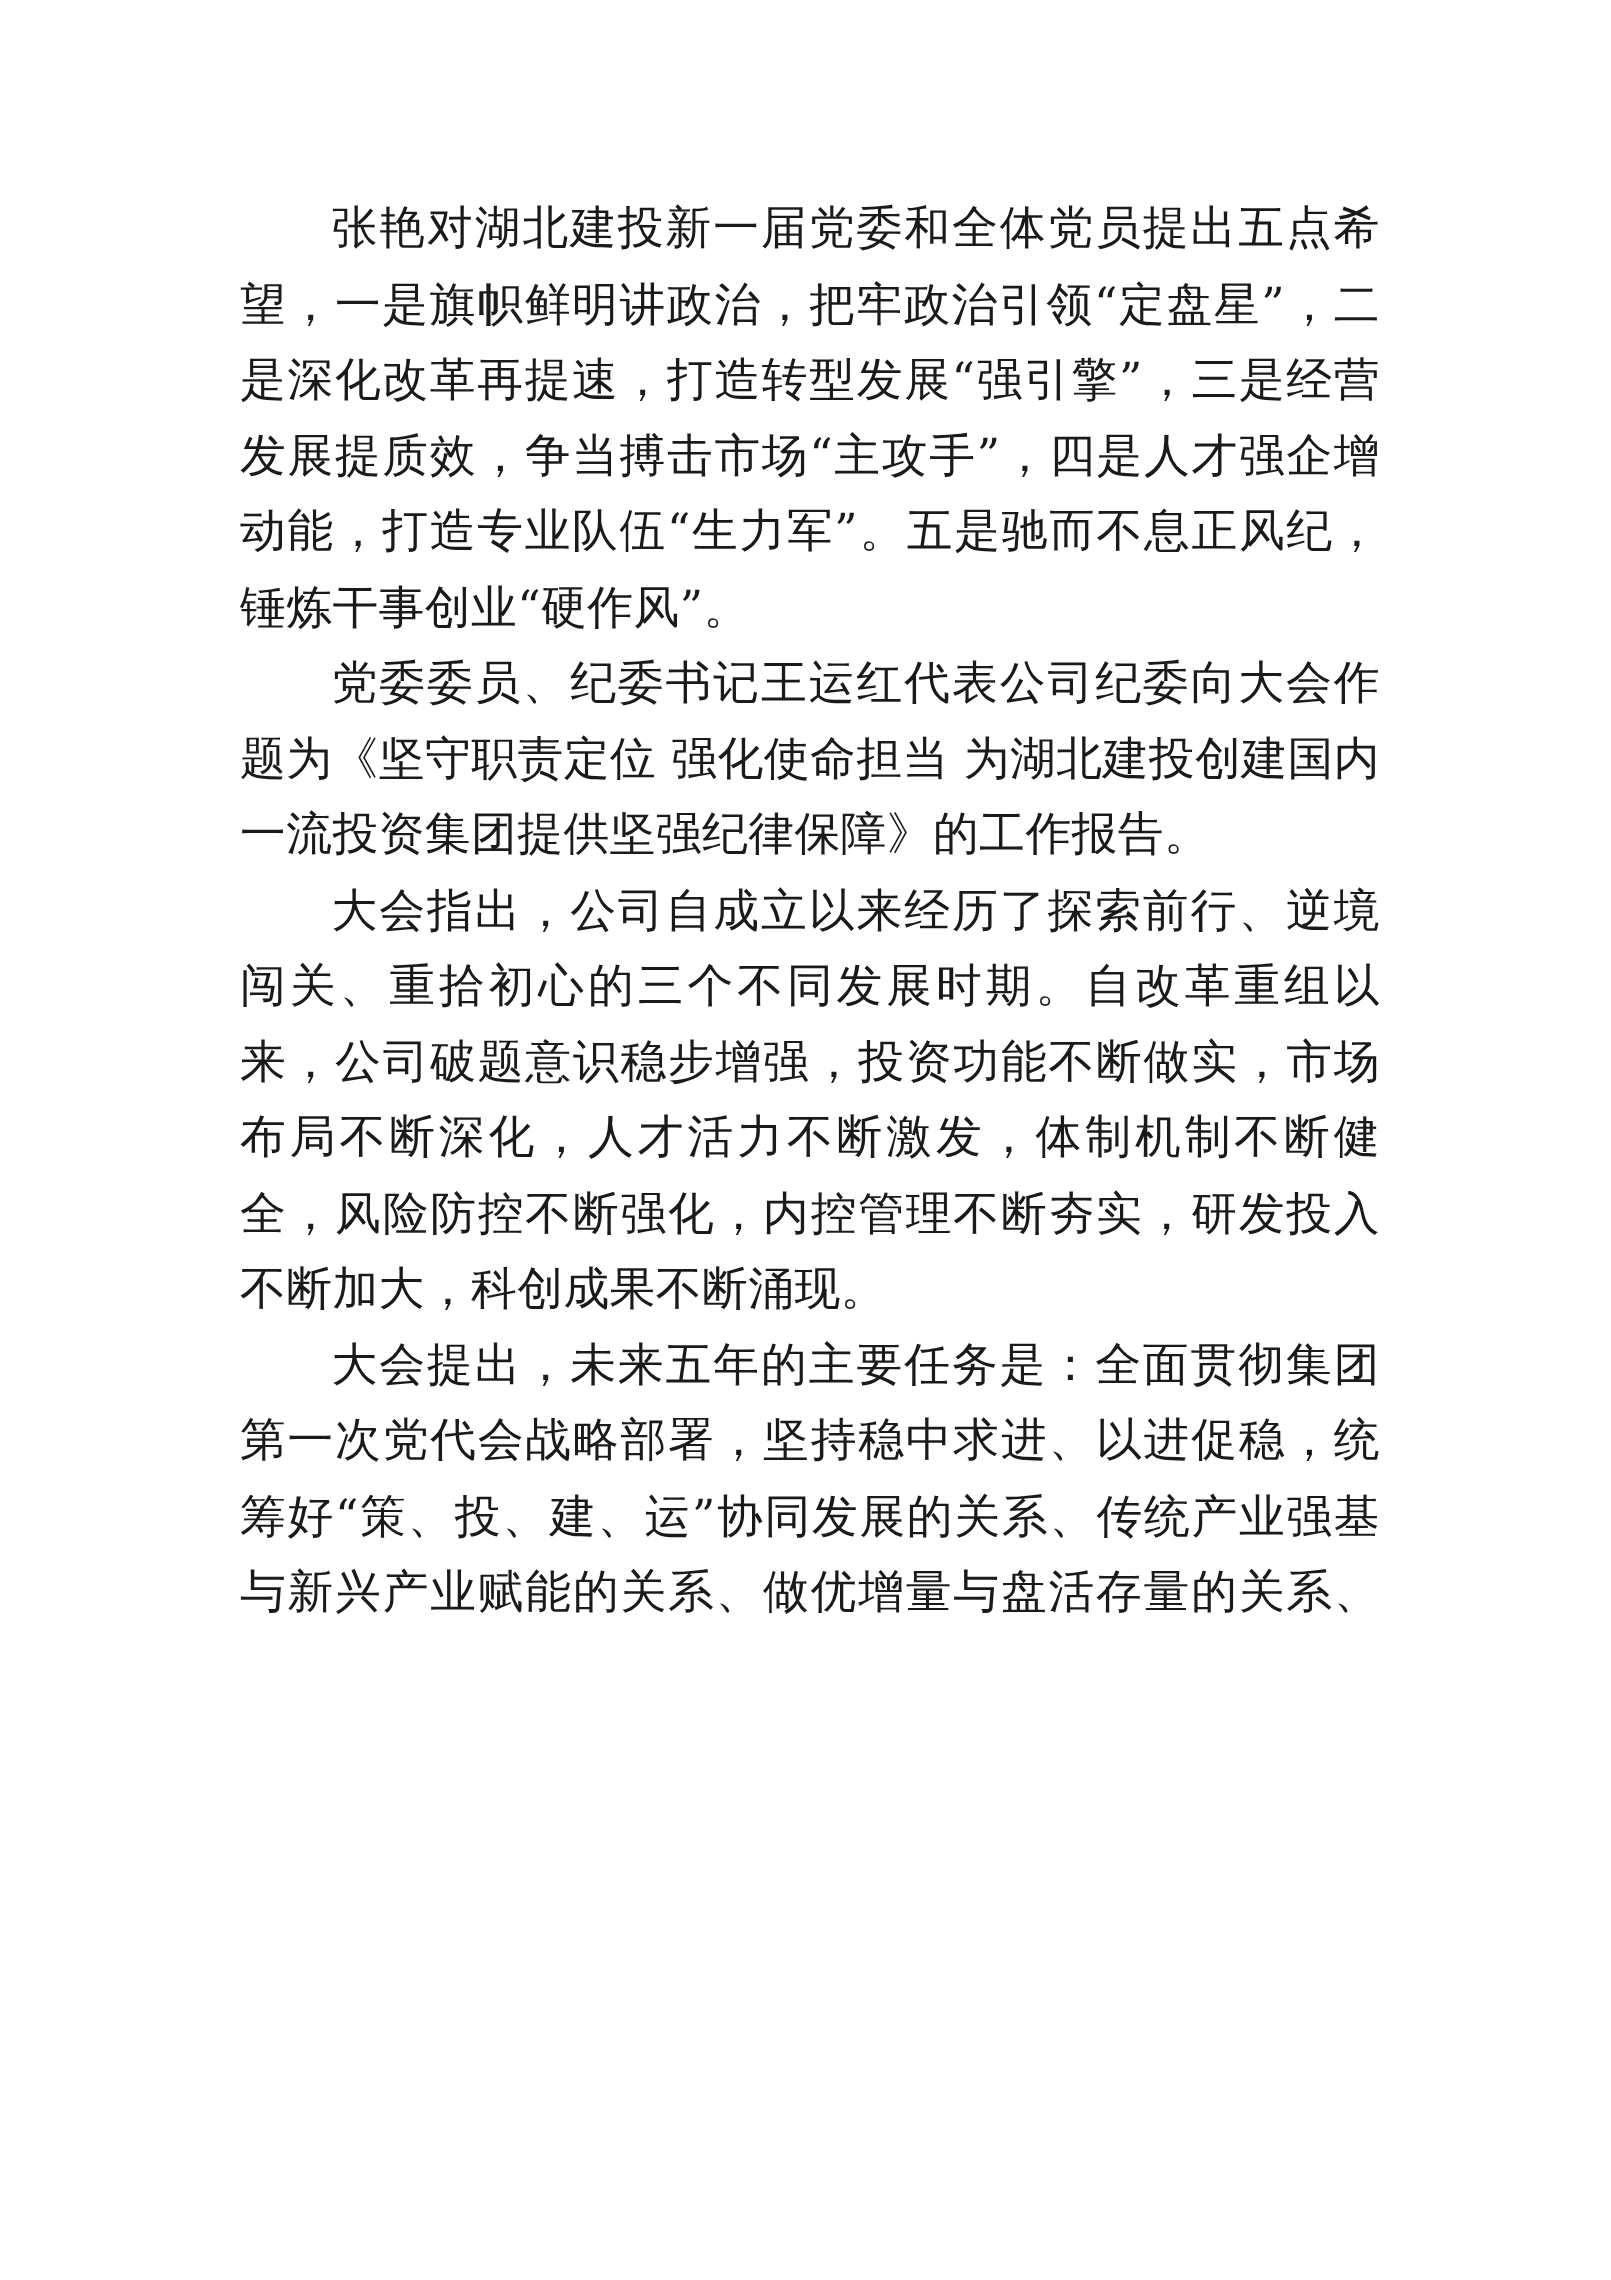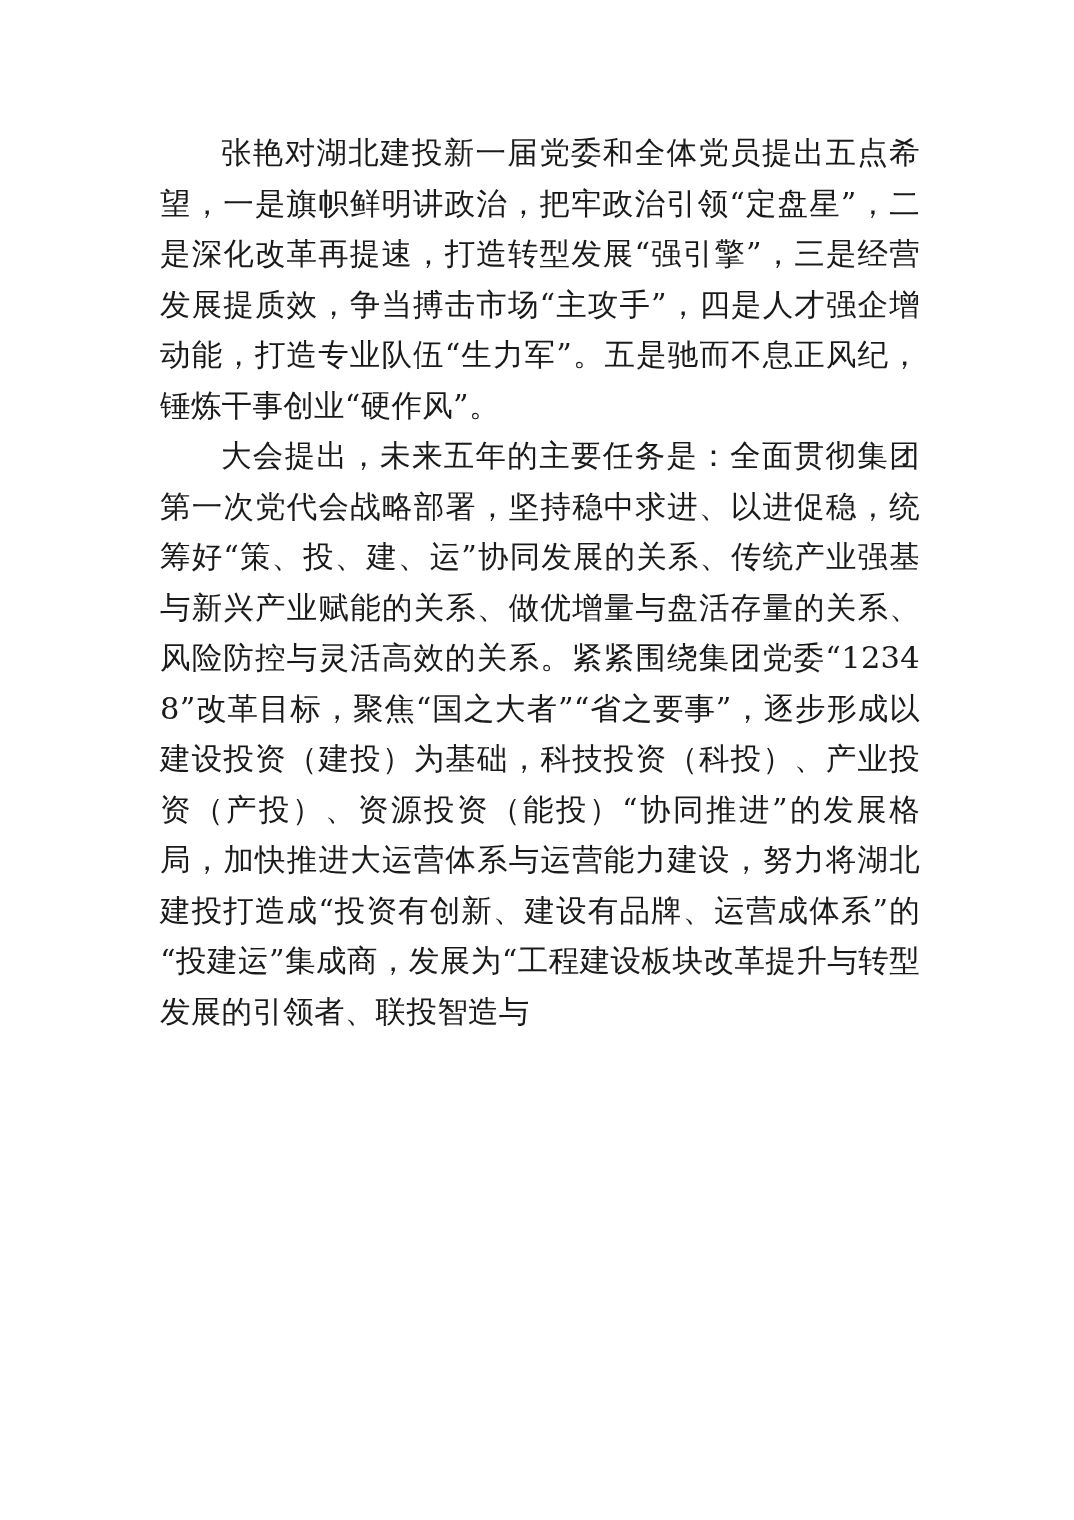--- a/index.html
+++ b/index.html
@@ -45,16 +45,18 @@
     color: #1a1a1a;
     font-family: Liberation Mono, monospace;
   }
 </style>
 </head>
 <body>
 
 <div class="page">
   <div class="content">
     <p class="para">张艳对湖北建投新一届党委和全体党员提出五点希望，一是旗帜鲜明讲政治，把牢政治引领“定盘星”，二是深化改革再提速，打造转型发展“强引擎”，三是经营发展提质效，争当搏击市场“主攻手”，四是人才强企增动能，打造专业队伍“生力军”。五是驰而不息正风纪，锤炼干事创业“硬作风”。</p>
+    <p class="para">党委委员、纪委书记王运红代表公司纪委向大会作题为《坚守职责定位 强化使命担当 为湖北建投创建国内一流投资集团提供坚强纪律保障》的工作报告。</p>
+    <p class="para">大会指出，公司自成立以来经历了探索前行、逆境闯关、重拾初心的三个不同发展时期。自改革重组以来，公司破题意识稳步增强，投资功能不断做实，市场布局不断深化，人才活力不断激发，体制机制不断健全，风险防控不断强化，内控管理不断夯实，研发投入不断加大，科创成果不断涌现。</p>
     <p class="para">大会提出，未来五年的主要任务是：全面贯彻集团第一次党代会战略部署，坚持稳中求进、以进促稳，统筹好“策、投、建、运”协同发展的关系、传统产业强基与新兴产业赋能的关系、做优增量与盘活存量的关系、风险防控与灵活高效的关系。紧紧围绕集团党委“12348”改革目标，聚焦“国之大者”“省之要事”，逐步形成以建设投资（建投）为基础，科技投资（科投）、产业投资（产投）、资源投资（能投）“协同推进”的发展格局，加快推进大运营体系与运营能力建设，努力将湖北建投打造成“投资有创新、建设有品牌、运营成体系”的“投建运”集成商，发展为“工程建设板块改革提升与转型发展的引领者、联投智造与</p>
   </div>
   <div class="page-number">- 46 -</div>
 </div>
 
 </body></html>

